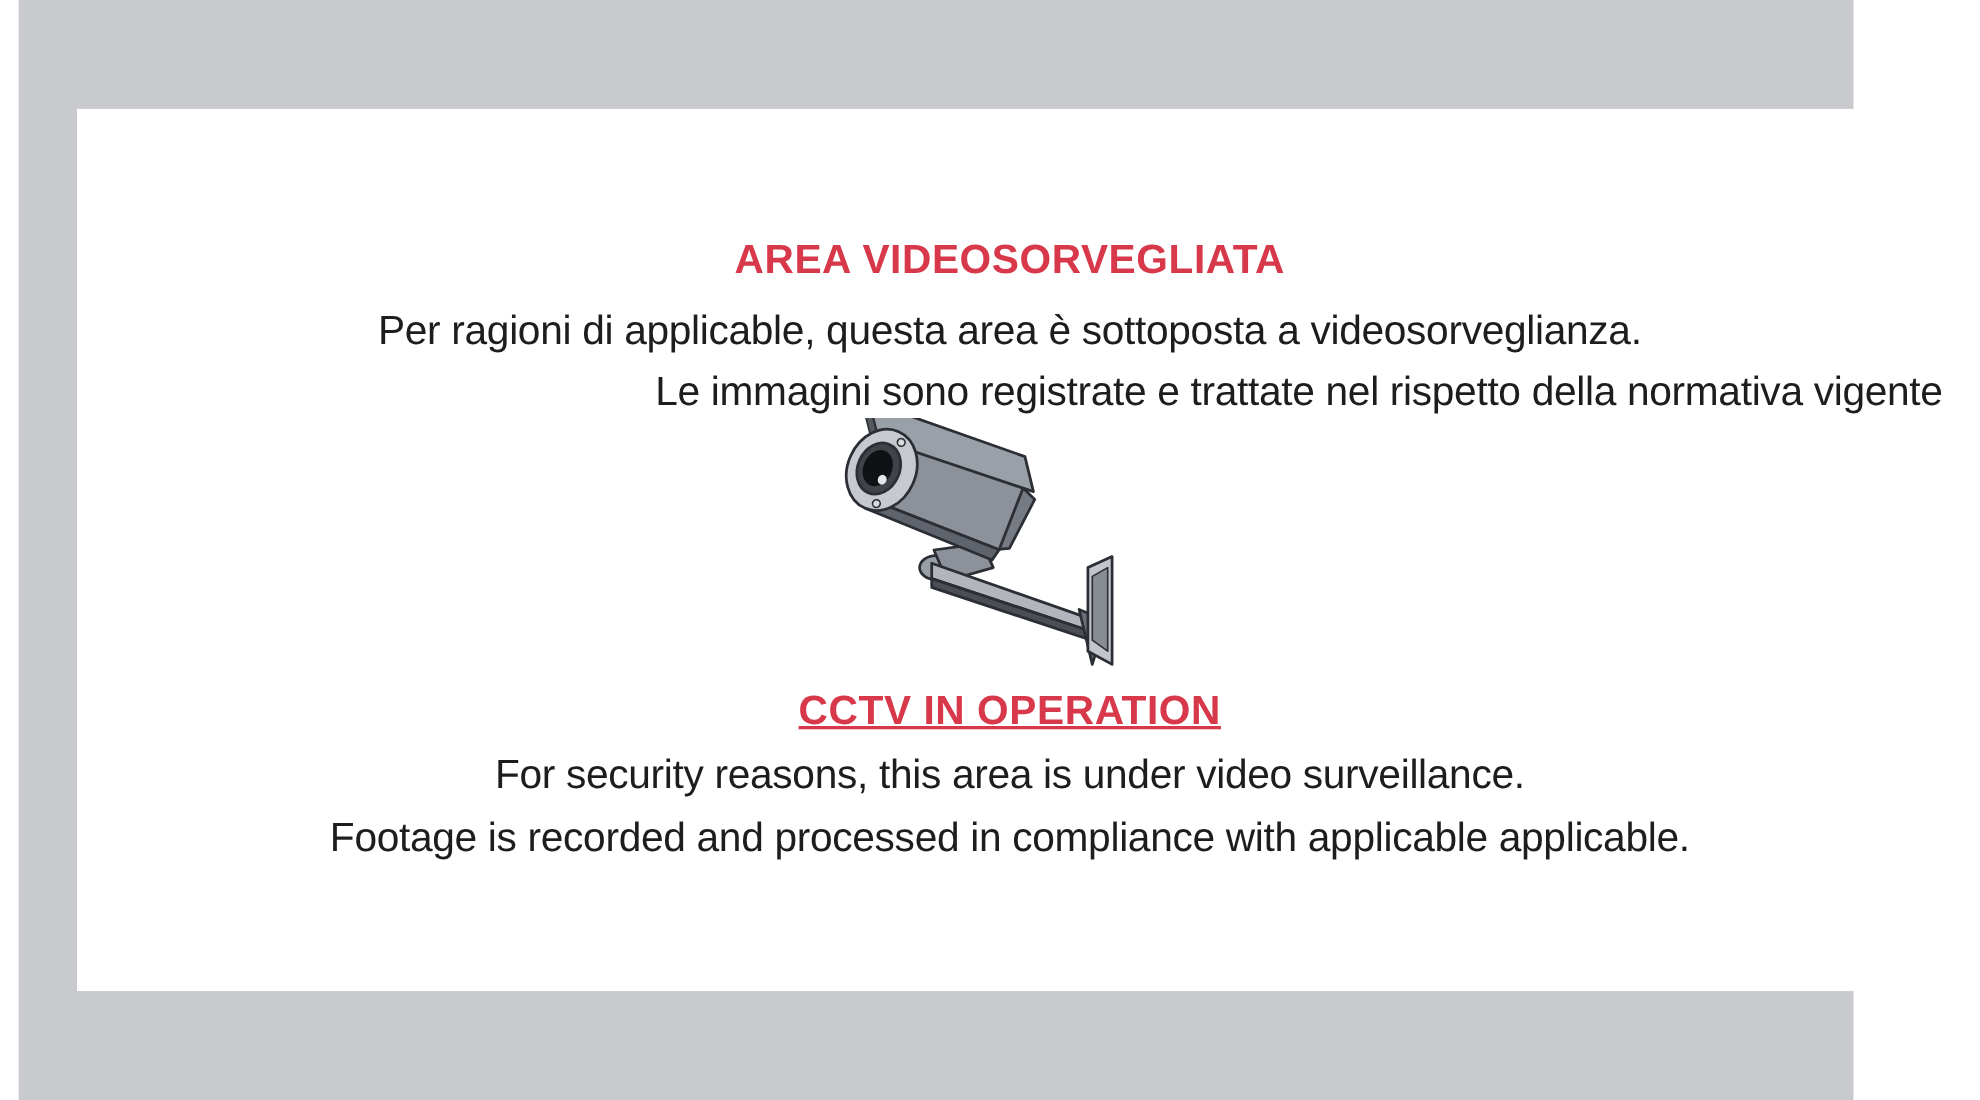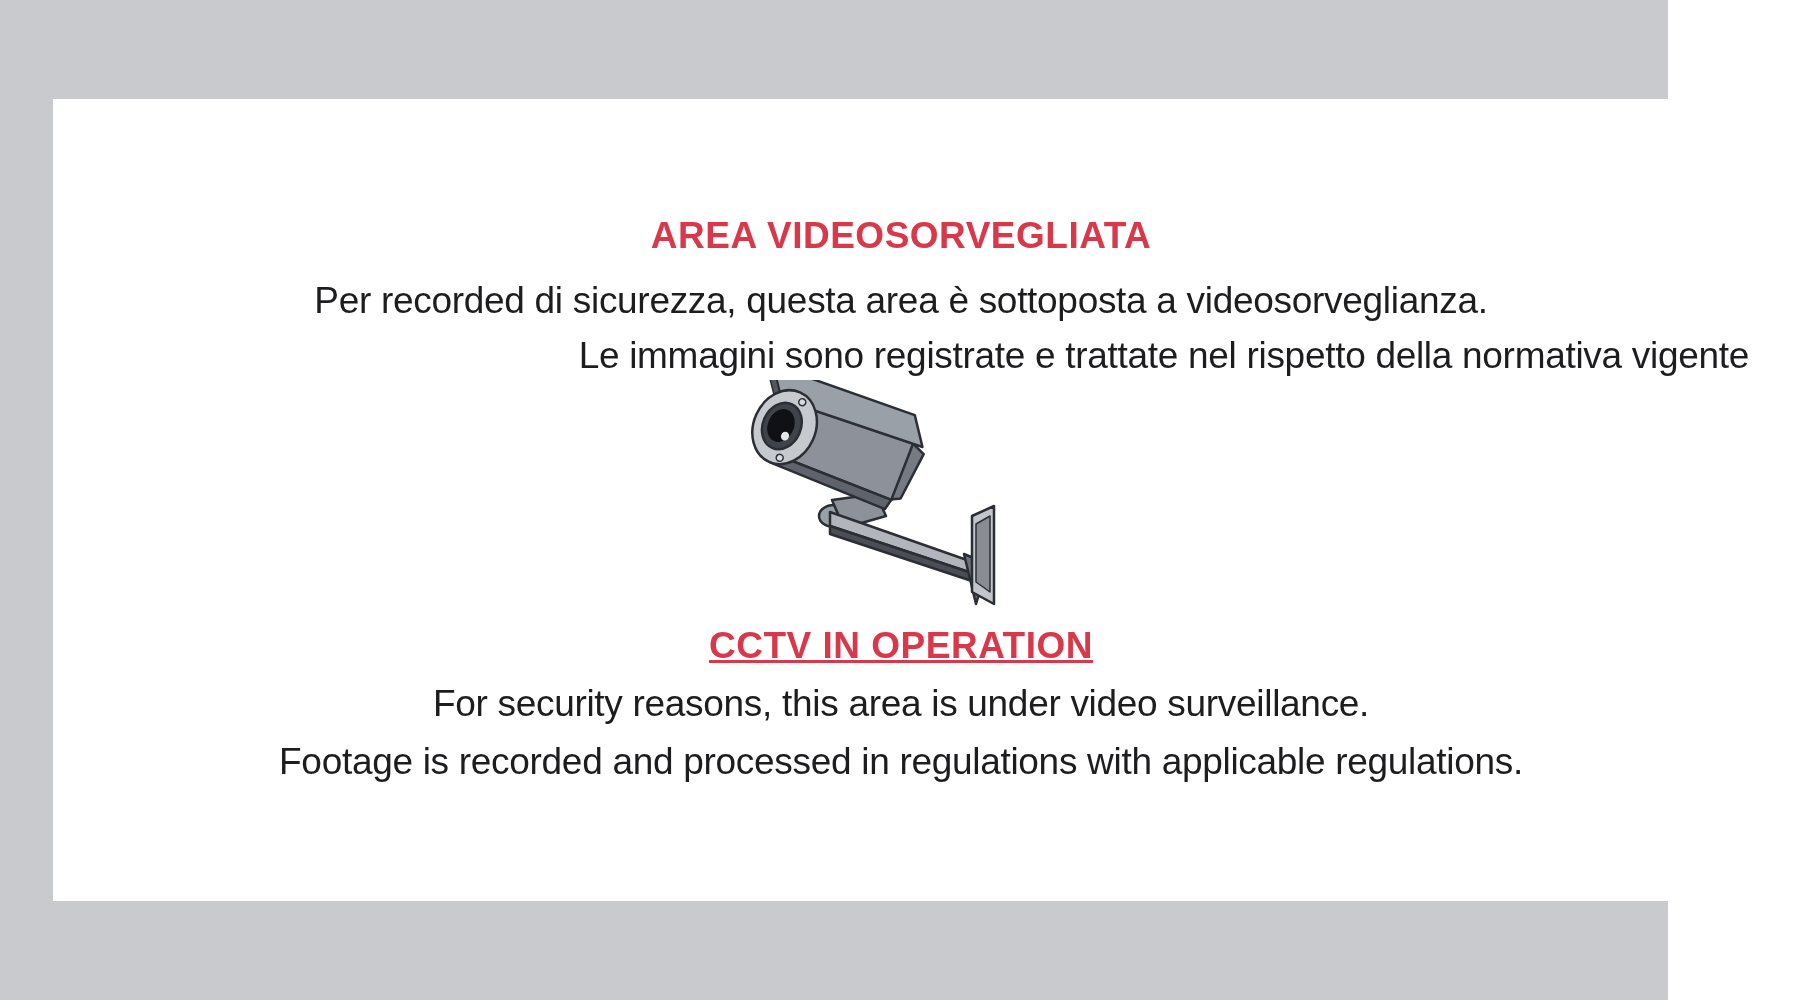--- a/index.html
+++ b/index.html
@@ -5,21 +5,21 @@
   html, body {
     margin: 0;
     padding: 0;
     width: 1800px;
     height: 1000px;
     overflow: hidden;
     font-family: "Liberation Sans", sans-serif;
   }
   .page {
     position: absolute;
-    left: 0; top: 0;
+    left: 17px; top: 0;
     width: 1668px;
     height: 1000px;
     background: #c9cacd;
   }
   .card {
     position: absolute;
     left: 53px;
     top: 99px;
     width: 1696px;
     height: 802px;
@@ -54,21 +54,21 @@
   .en-line2   { top: 640px; }
 </style>
 </head>
 <body>
 
 <div class="page">
   <div class="card">
 
     <div class="line heading it-heading">AREA VIDEOSORVEGLIATA</div>
 
-    <div class="line bodytext it-line1">Per recorded di sicurezza, questa area è sottoposta a videosorveglianza.</div>
+    <div class="line bodytext it-line1">Per ragioni di applicable, questa area è sottoposta a videosorveglianza.</div>
 
     <div class="line bodytext it-line2">Le immagini sono registrate e trattate nel rispetto della normativa vigente</div>
 
     <svg class="camera" width="260" height="235" viewBox="0 0 260 235" xmlns="http://www.w3.org/2000/svg">
 
       <g stroke="#2b2e34" stroke-width="2.5" stroke-linejoin="round">
 
         <ellipse cx="86" cy="136" rx="15" ry="11" fill="#9aa0a7"></ellipse>
         <polygon points="84,120 128,114 138,136 96,148" fill="#8d929a"></polygon>
 
@@ -100,16 +100,16 @@
 
         <circle cx="42" cy="40" r="3.5" fill="#d8dadd" stroke-width="1.5"></circle>
         <circle cx="44" cy="100" r="3.5" fill="#d8dadd" stroke-width="1.5"></circle>
       </g>
     </svg>
 
     <div class="line heading en-heading">CCTV IN OPERATION</div>
 
     <div class="line bodytext en-line1">For security reasons, this area is under video surveillance.</div>
 
-    <div class="line bodytext en-line2">Footage is recorded and processed in regulations with applicable regulations.</div>
+    <div class="line bodytext en-line2">Footage is recorded and processed in compliance with applicable applicable.</div>
 
   </div>
 </div>
 
 </body></html>

